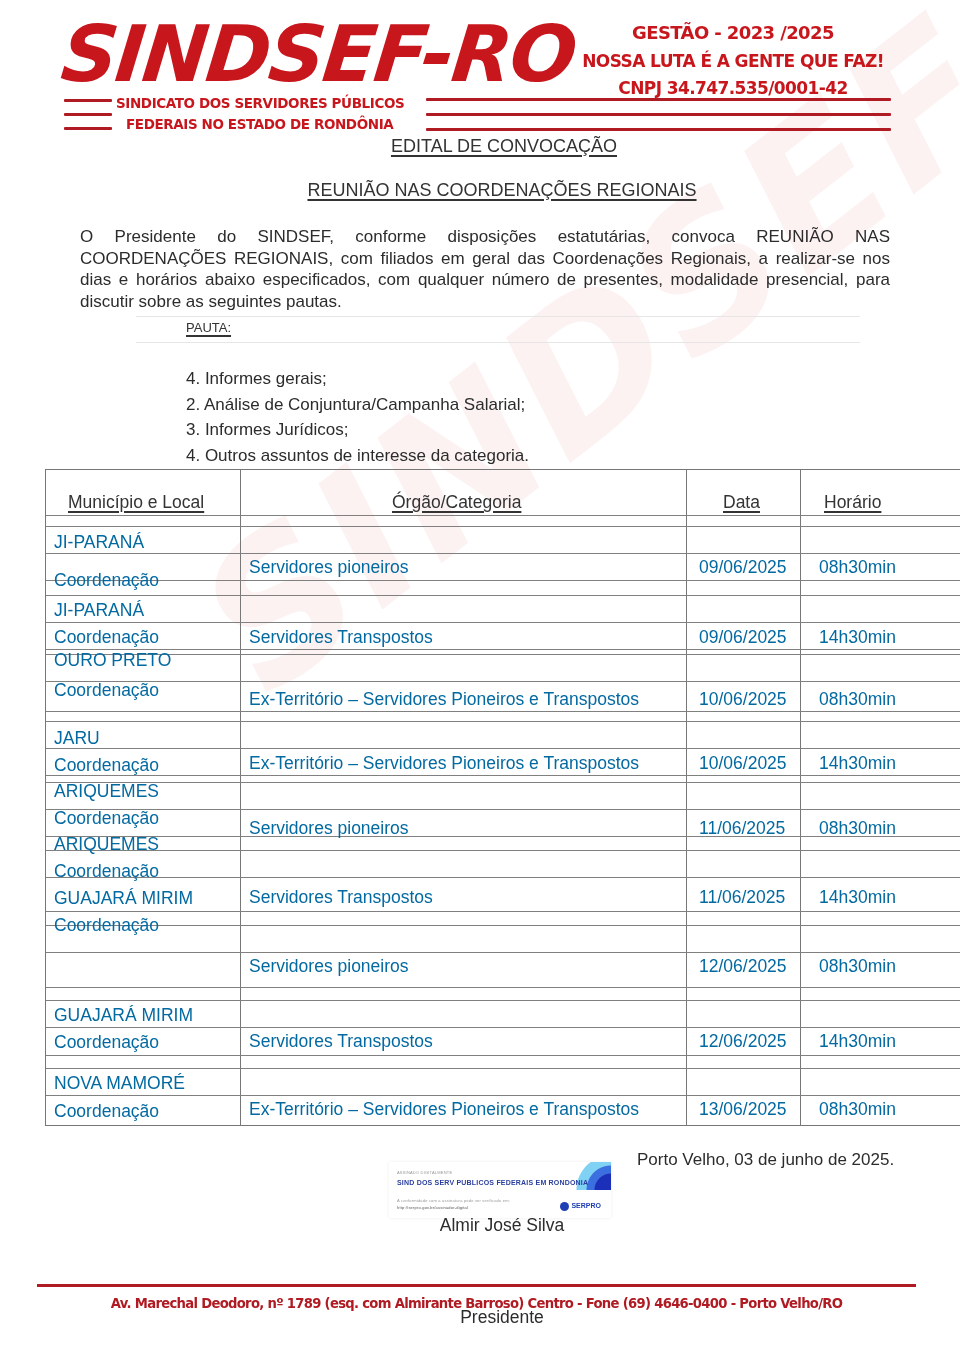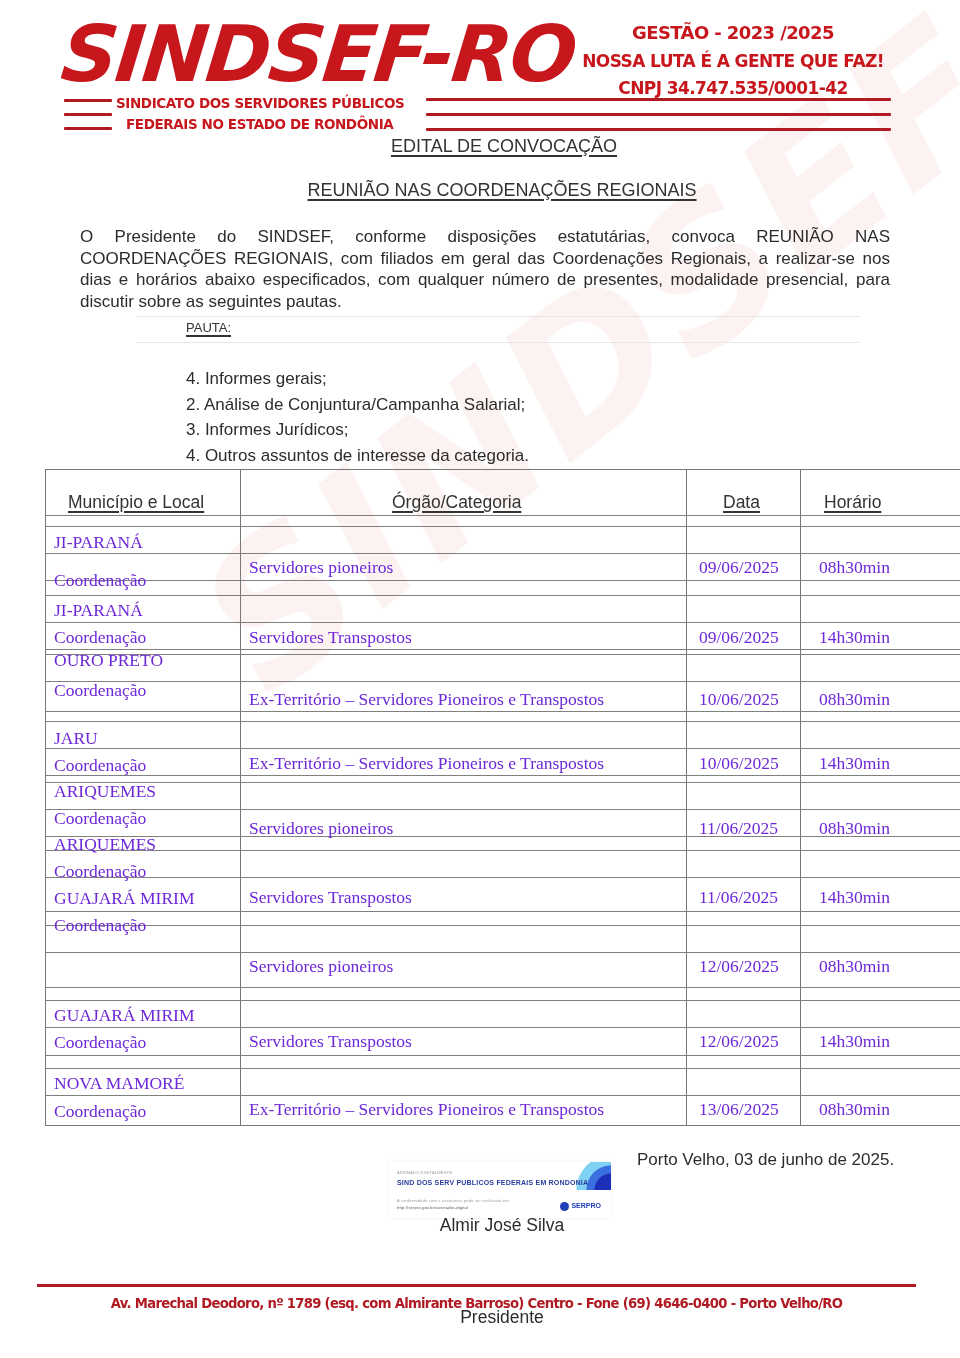--- a/index.html
+++ b/index.html
@@ -41,21 +41,21 @@
   .agenda { left: 186px; top: 366px; font-size: 17px; line-height: 25.5px; color: #2c2c2c; margin: 0; padding: 0;
     list-style: none; }
 
   
   .tbl { position: absolute; left: 45px; top: 469px; width: 931px; height: 657px; border: 1.5px solid #777;
     box-sizing: border-box; z-index: 1; }
   .hline { position: absolute; left: 0; right: 0; height: 0; border-top: 1.5px solid #808080; }
   .vline { position: absolute; top: 0; bottom: 0; width: 0; border-left: 1.5px solid #777; }
   .th { position: absolute; top: 22px; font-size: 17.5px; color: #333; text-decoration: underline;
     text-decoration-thickness: 2px; text-underline-offset: 3px; white-space: nowrap; }
-  .cell { position: absolute; font-size: 17.5px; color: #6d28d9; white-space: nowrap; line-height: 20px; font-family: Liberation Serif, serif; }
+  .cell { position: absolute; font-size: 17.5px; color: #0369a1; white-space: nowrap; line-height: 20px; }
 
   
   .place-date { left: 637px; top: 1150px; font-size: 17px; color: #2c2c2c; }
   .stamp { left: 389px; top: 1162px; width: 222px; height: 56px; background: #fff; box-shadow: 0 0 3px rgba(0,0,0,0.08);
     overflow: hidden; }
   .stamp-corner { position: absolute; right: 0; top: 0; width: 40px; height: 28px;
     background: radial-gradient(circle at 100% 100%, #1c2fb8 0 16px, #3b6fe0 17px 24px, #7fd2f3 25px 34px, transparent 35px); }
   .stamp-small { position: absolute; left: 8px; font-size: 4px; color: #999; letter-spacing: 0.2px; white-space: nowrap; }
   .stamp-name { position: absolute; left: 8px; top: 17px; font-size: 7px; font-weight: bold; color: #2a3f9d;
     white-space: nowrap; letter-spacing: 0.2px; }

